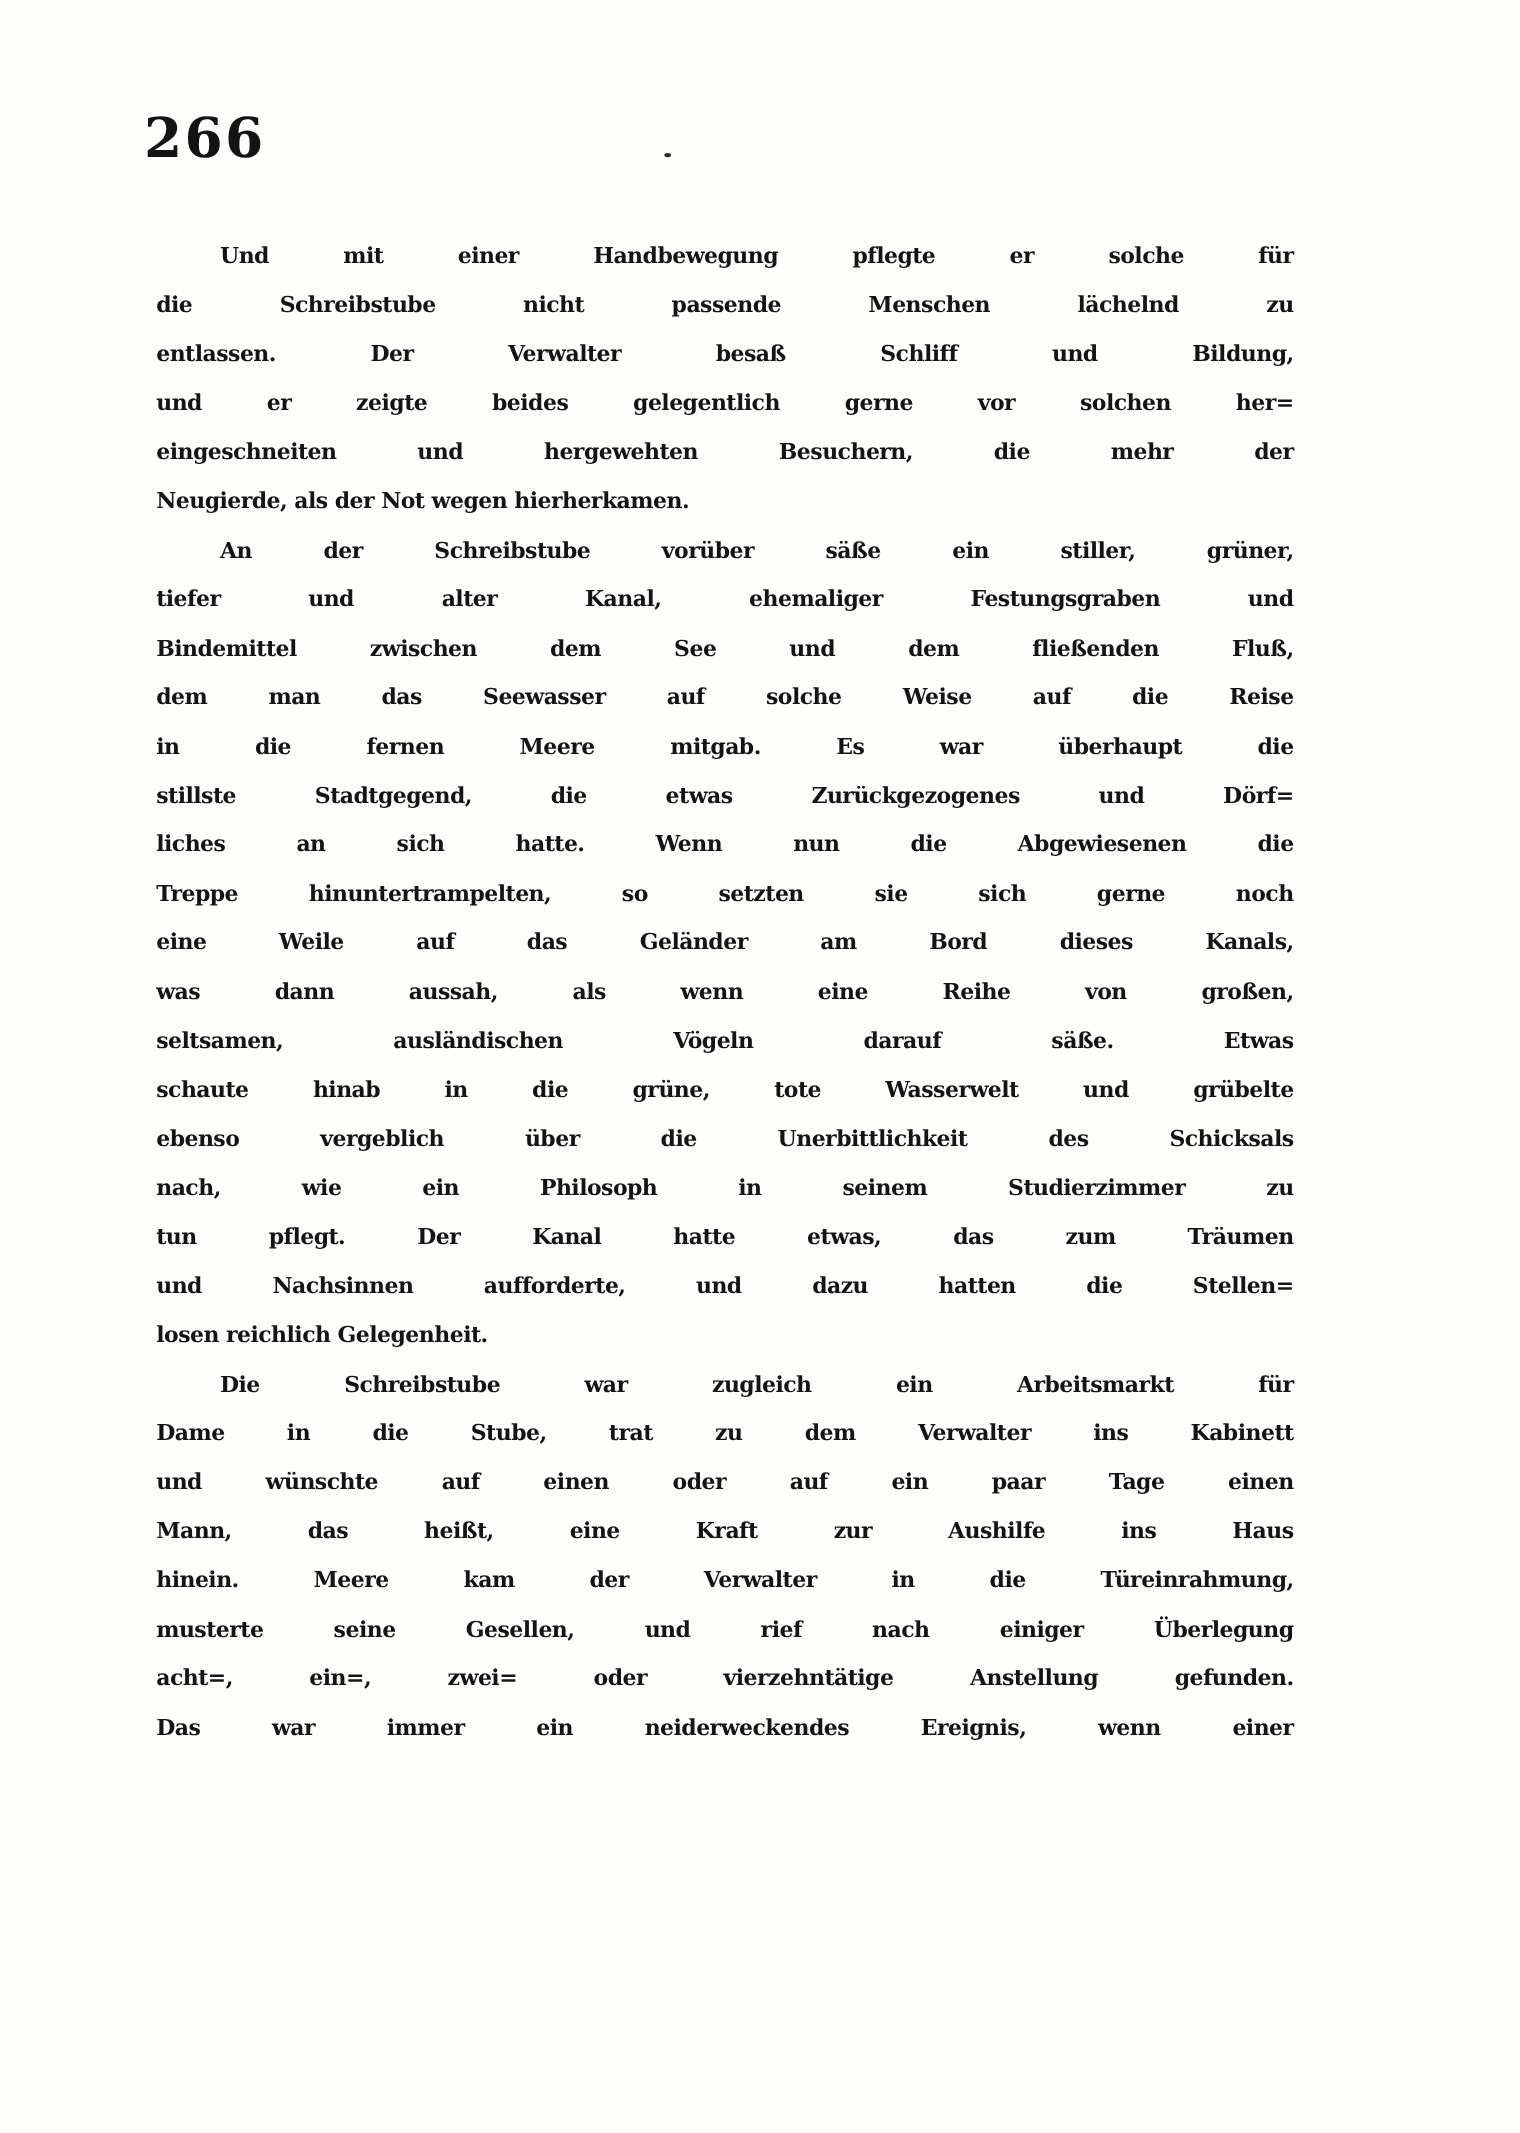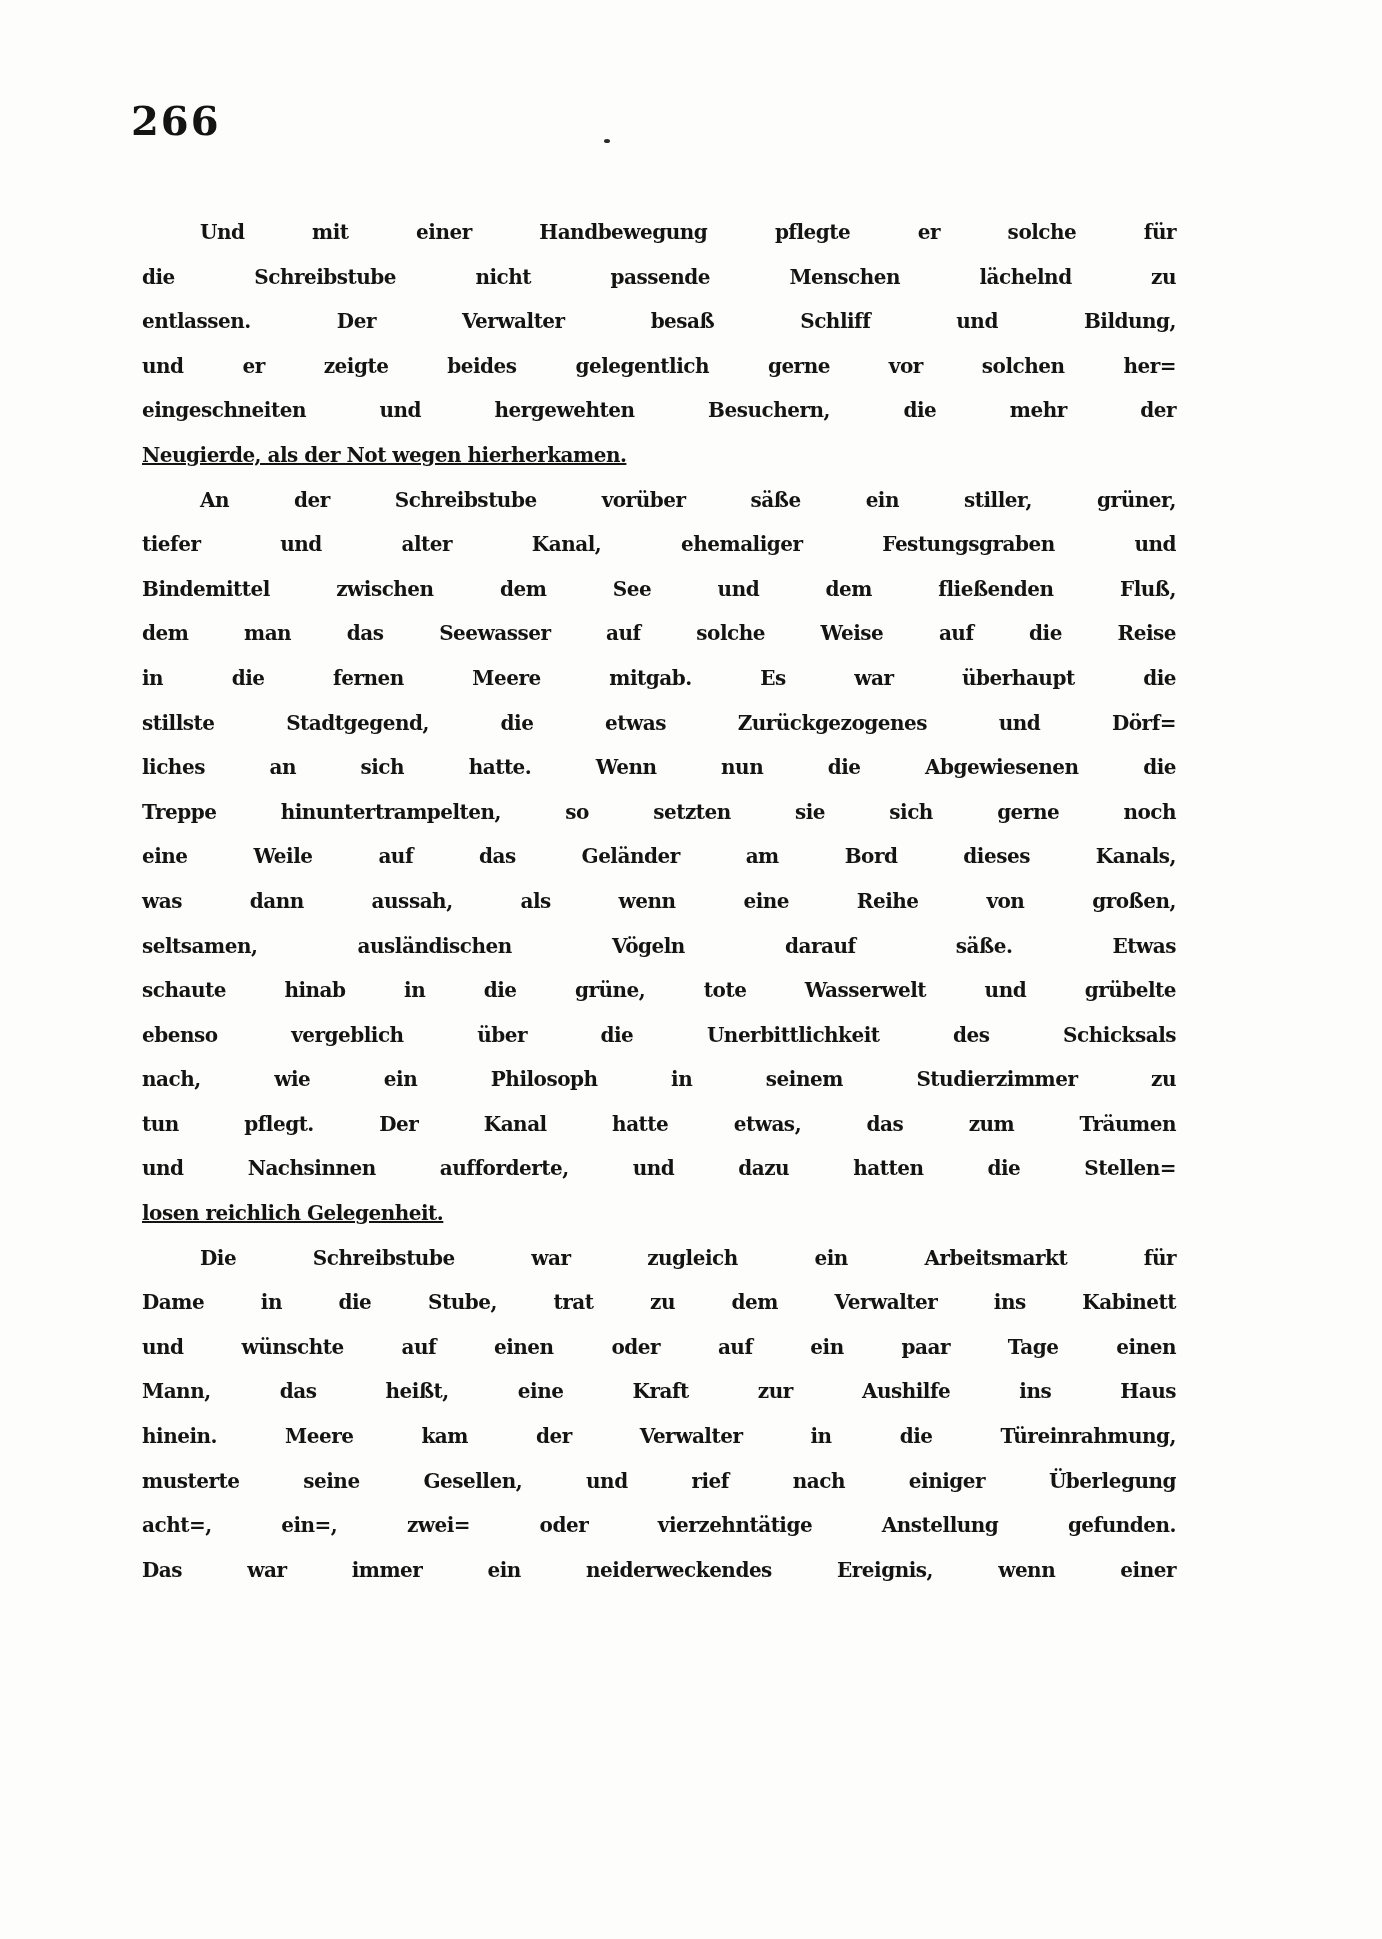--- a/index.html
+++ b/index.html
@@ -14,21 +14,21 @@
     margin: 0 auto;
     background: var(--paper, #fdfdfb);
     color: var(--ink, #141414);
     font-family: "DejaVu Serif", serif;
     overflow: hidden;
   }
   .page-number {
     position: absolute;
     left: 131px;
     top: 101px;
-    font-size: 40px;
+    font-size: 50px;
     font-weight: 700;
     letter-spacing: 2px;
     line-height: 1;
   }
   .speck {
     position: absolute;
     left: 604px;
     top: 139px;
     width: 6px;
     height: 4px;
@@ -47,21 +47,20 @@
     letter-spacing: -0.5px;
     line-height: 44.6px;
     height: 44.6px;
     white-space: nowrap;
     text-align: justify;
     text-align-last: justify;
     overflow: visible;
   }
   .line.endline {
     text-align-last: left;
-    text-decoration: underline;
   }
   .line.indent {
     text-indent: 58px;
   }
 </style>
 </head>
 <body>
 
 <div class="page" style="--paper: #fdfdfb; --ink: #141414;">
   <div class="page-number">266</div>

